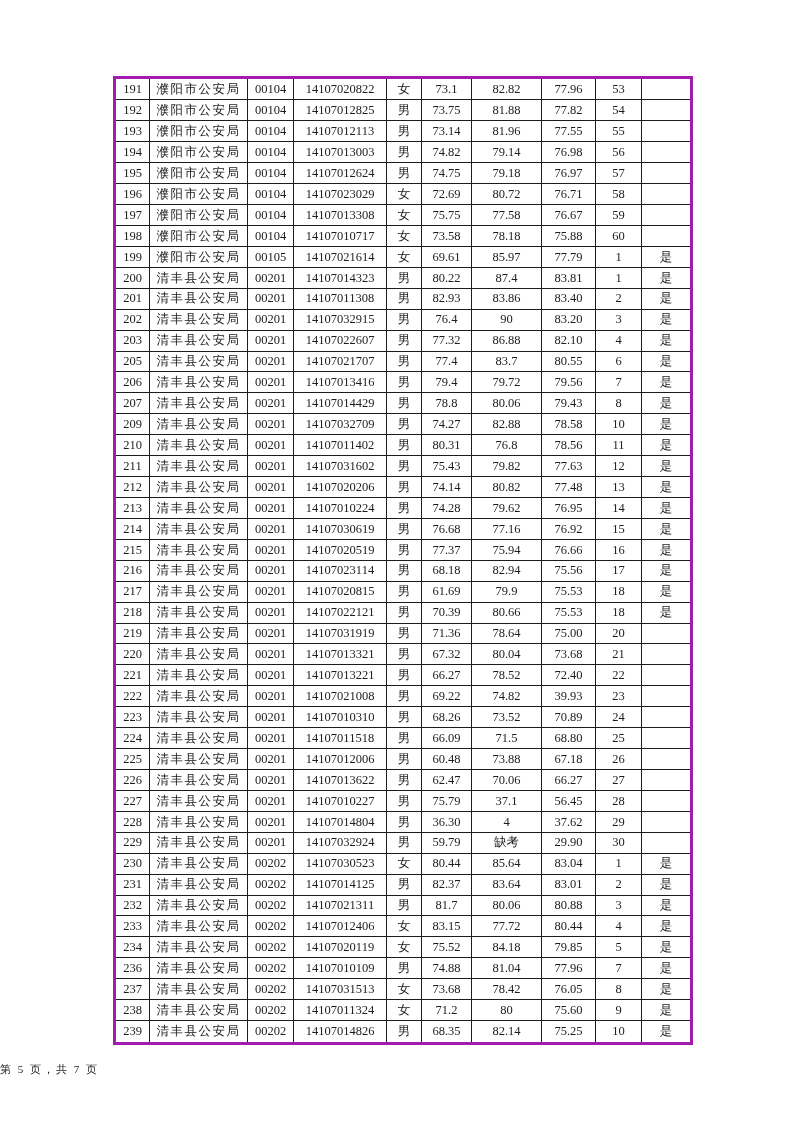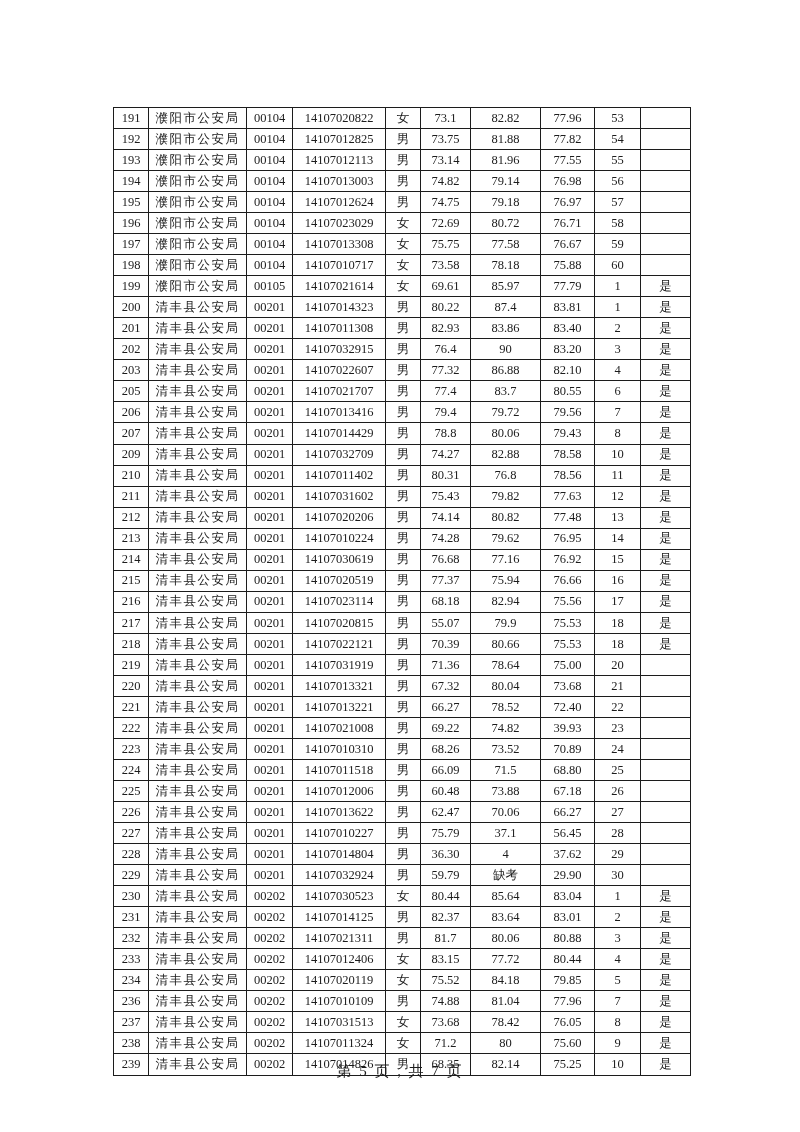--- a/index.html
+++ b/index.html
@@ -18,44 +18,43 @@
     background: #ffffff;
   }
   table.results {
     position: absolute;
     left: 113px;
     top: 76px;
     width: 577px;
     height: 969px;
     border-collapse: collapse;
     table-layout: fixed;
-    border: 1px solid #a21caf;
-    margin-top: 31px;
+    border: 3px solid #a21caf;
   }
   table.results td {
     border: 1px solid #1c1c1c;
     text-align: center;
     vertical-align: middle;
     font-size: 12.5px;
     line-height: 1;
     padding: 0;
     white-space: nowrap;
     overflow: hidden;
     color: #1c1c1c;
   }
   table.results td.org {
     letter-spacing: 1.5px;
   }
   .page-footer {
     position: absolute;
     left: 0;
     top: 1062px;
     width: 800px;
-    text-align: center;
-    font-size: 15px;
+    text-align: left;
+    font-size: 11px;
     letter-spacing: 2px;
     color: #1c1c1c;
   }
 </style>
 </head>
 <body>
 
 <div class="doc-page">
 
   <table class="results">
@@ -359,21 +358,21 @@
           <td>75.56</td>
           <td>17</td>
           <td>是</td>
         </tr>
         <tr>
           <td>217</td>
           <td class="org">清丰县公安局</td>
           <td>00201</td>
           <td>14107020815</td>
           <td>男</td>
-          <td>55.07</td>
+          <td>61.69</td>
           <td>79.9</td>
           <td>75.53</td>
           <td>18</td>
           <td>是</td>
         </tr>
         <tr>
           <td>218</td>
           <td class="org">清丰县公安局</td>
           <td>00201</td>
           <td>14107022121</td>

